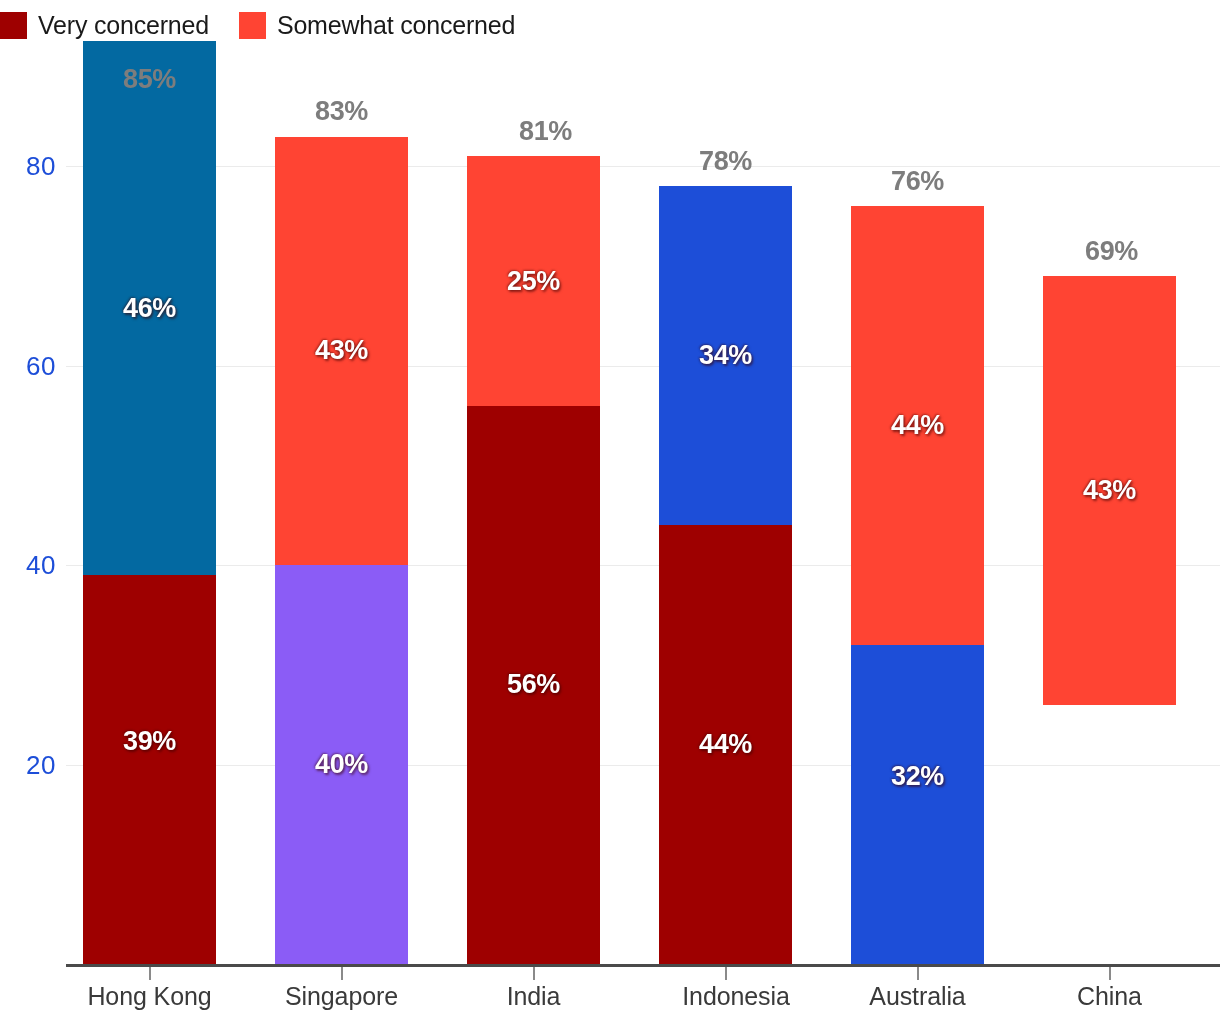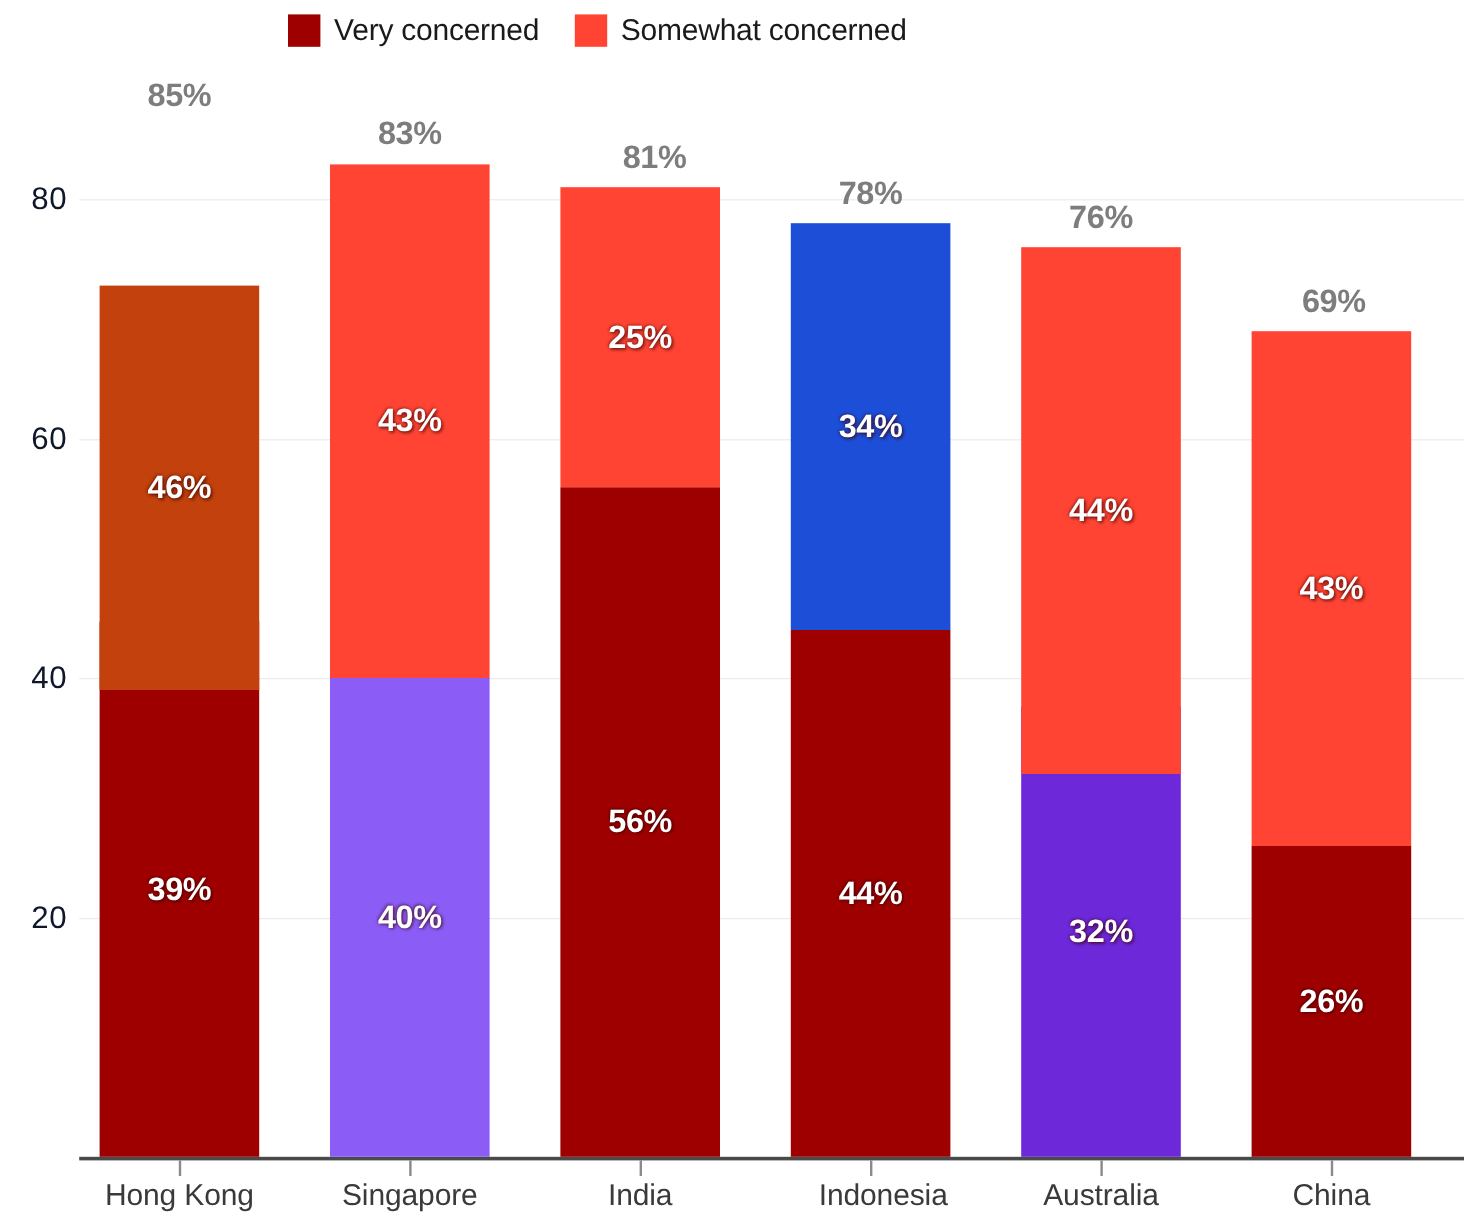--- a/index.html
+++ b/index.html
@@ -18,21 +18,21 @@
   }
 
   
   #legend {
     position: absolute;
     top: 0; left: 0;
     width: 996px;
     height: 50px;
     display: flex;
     align-items: center;
-    justify-content: center;
+    justify-content: flex-start;
     gap: 30px;
   }
   .legend-item {
     display: flex;
     align-items: center;
     gap: 11px;
   }
   .legend-swatch {
     width: 27px;
     height: 27px;
@@ -60,21 +60,21 @@
     width: 1154px;
     height: 1px;
     background: #ebebeb;
   }
   .ytick-label {
     position: absolute;
     left: 8px;
     width: 48px;
     text-align: right;
     font-size: 26px;
-    color: #0f172a;
+    color: #1d4ed8;
     transform: translateY(-50%);
     letter-spacing: 0.5px;
   }
 
   #axis-line {
     position: absolute;
     left: 66px;
     top: 964px;
     width: 1154px;
     height: 3px;
@@ -155,21 +155,21 @@
       <div class="gridline" style="top: 565.2px;"></div>
       <div class="ytick-label" style="top: 565.2px;">40</div>
       <div class="gridline" style="top: 365.8px;"></div>
       <div class="ytick-label" style="top: 365.8px;">60</div>
       <div class="gridline" style="top: 166.4px;"></div>
       <div class="ytick-label" style="top: 166.4px;">80</div>
       <div class="bar-group" style="left: 83px; width: 133px; height: 847.45px; bottom: 56px;">
         <div class="seg" style="background: rgb(158, 0, 0); bottom: 0px; height: 446px;">
           <span class="seg-label">39%</span>
         </div>
-        <div class="seg" style="background: #c2410c; bottom: 388.83px; height: 337px;">
+        <div class="seg" style="background: #0369a1; bottom: 388.83px; height: 534px;">
           <span class="seg-label">46%</span>
         </div>
       </div>
       <div class="total-label" style="left: 83px; width: 133px; top: 64px;">85%</div>
       <div class="xtick-mark" style="left: 149.5px;"></div>
       <div class="xtick-label" style="left: 149.5px;">Hong Kong</div>
       <div class="bar-group" style="left: 275px; width: 133px; height: 827.51px; bottom: 56px;">
         <div class="seg" style="background: #8b5cf6; bottom: 0px; height: 398.8px;">
           <span class="seg-label">40%</span>
         </div>
@@ -196,34 +196,31 @@
           <span class="seg-label">44%</span>
         </div>
         <div class="seg" style="background: #1d4ed8; bottom: 438.68px; height: 338.98px; text-align: center;">
           <span class="seg-label">34%</span>
         </div>
       </div>
       <div class="total-label" style="left: 659px; width: 133px; top: 146.34px;">78%</div>
       <div class="xtick-mark" style="left: 725.5px;"></div>
       <div class="xtick-label" style="left: 736px;">Indonesia</div>
       <div class="bar-group" style="left: 851px; width: 133px; height: 757.72px; bottom: 56px;">
-        <div class="seg" style="background: #6d28d9; bottom: 0px; height: 375px; text-align: right;">
+        <div class="seg" style="background: #1d4ed8; bottom: 0px; height: 375px; text-align: right;">
           <span class="seg-label">32%</span>
         </div>
         <div class="seg" style="background: rgb(255, 68, 51); bottom: 319.04px; height: 438.68px;">
           <span class="seg-label">44%</span>
         </div>
       </div>
       <div class="total-label" style="left: 851px; width: 133px; top: 166.28px;">76%</div>
       <div class="xtick-mark" style="left: 917.5px;"></div>
       <div class="xtick-label" style="left: 917.5px;">Australia</div>
       <div class="bar-group" style="left: 1043px; width: 133px; height: 687.93px; bottom: 56px;">
-        <div class="seg" style="background: rgb(158, 0, 0); bottom: 0px; height: 259.22px;">
-          <span class="seg-label">26%</span>
-        </div>
         <div class="seg" style="background: rgb(255, 68, 51); bottom: 259.22px; height: 428.71px;">
           <span class="seg-label">43%</span>
         </div>
       </div>
       <div class="total-label" style="left: 1045px; width: 133px; top: 236.07px;">69%</div>
       <div class="xtick-mark" style="left: 1109.5px;"></div>
       <div class="xtick-label" style="left: 1109.5px;">China</div>
     </div>
 
 </div>

